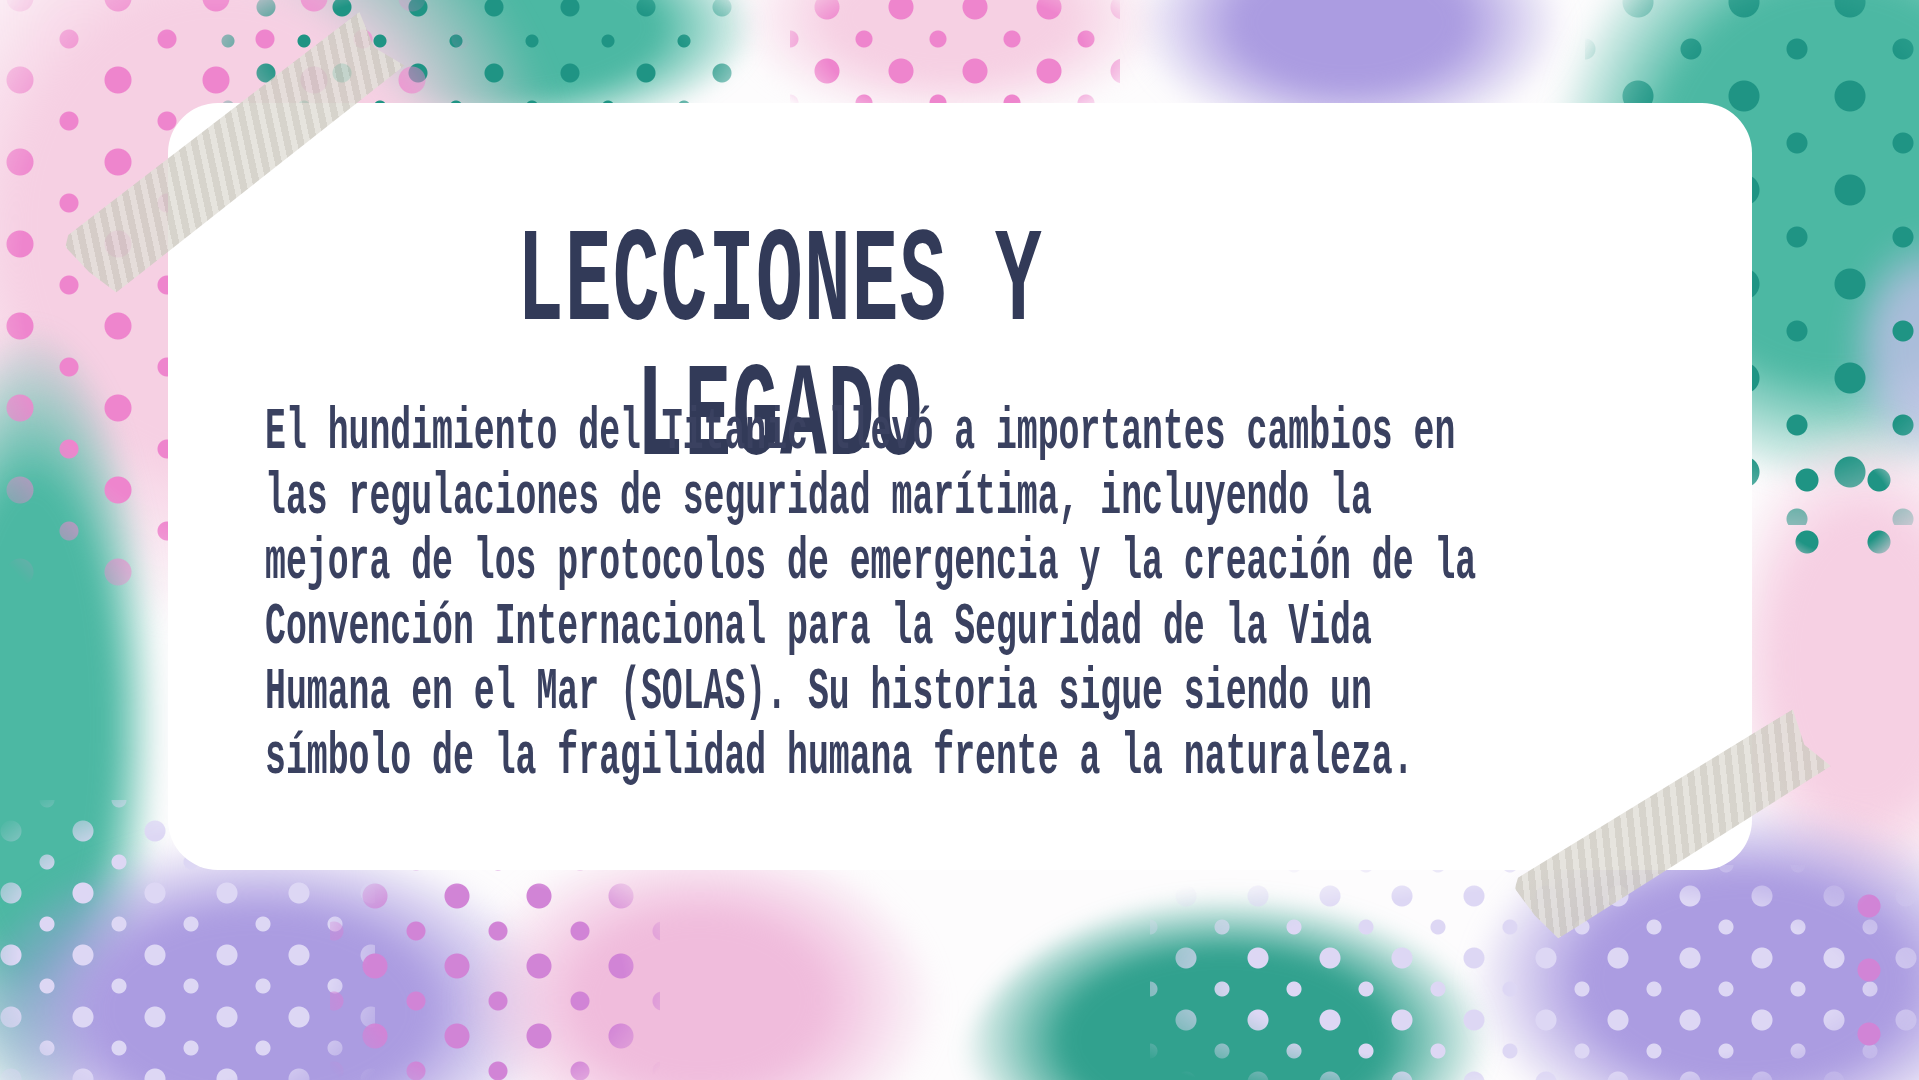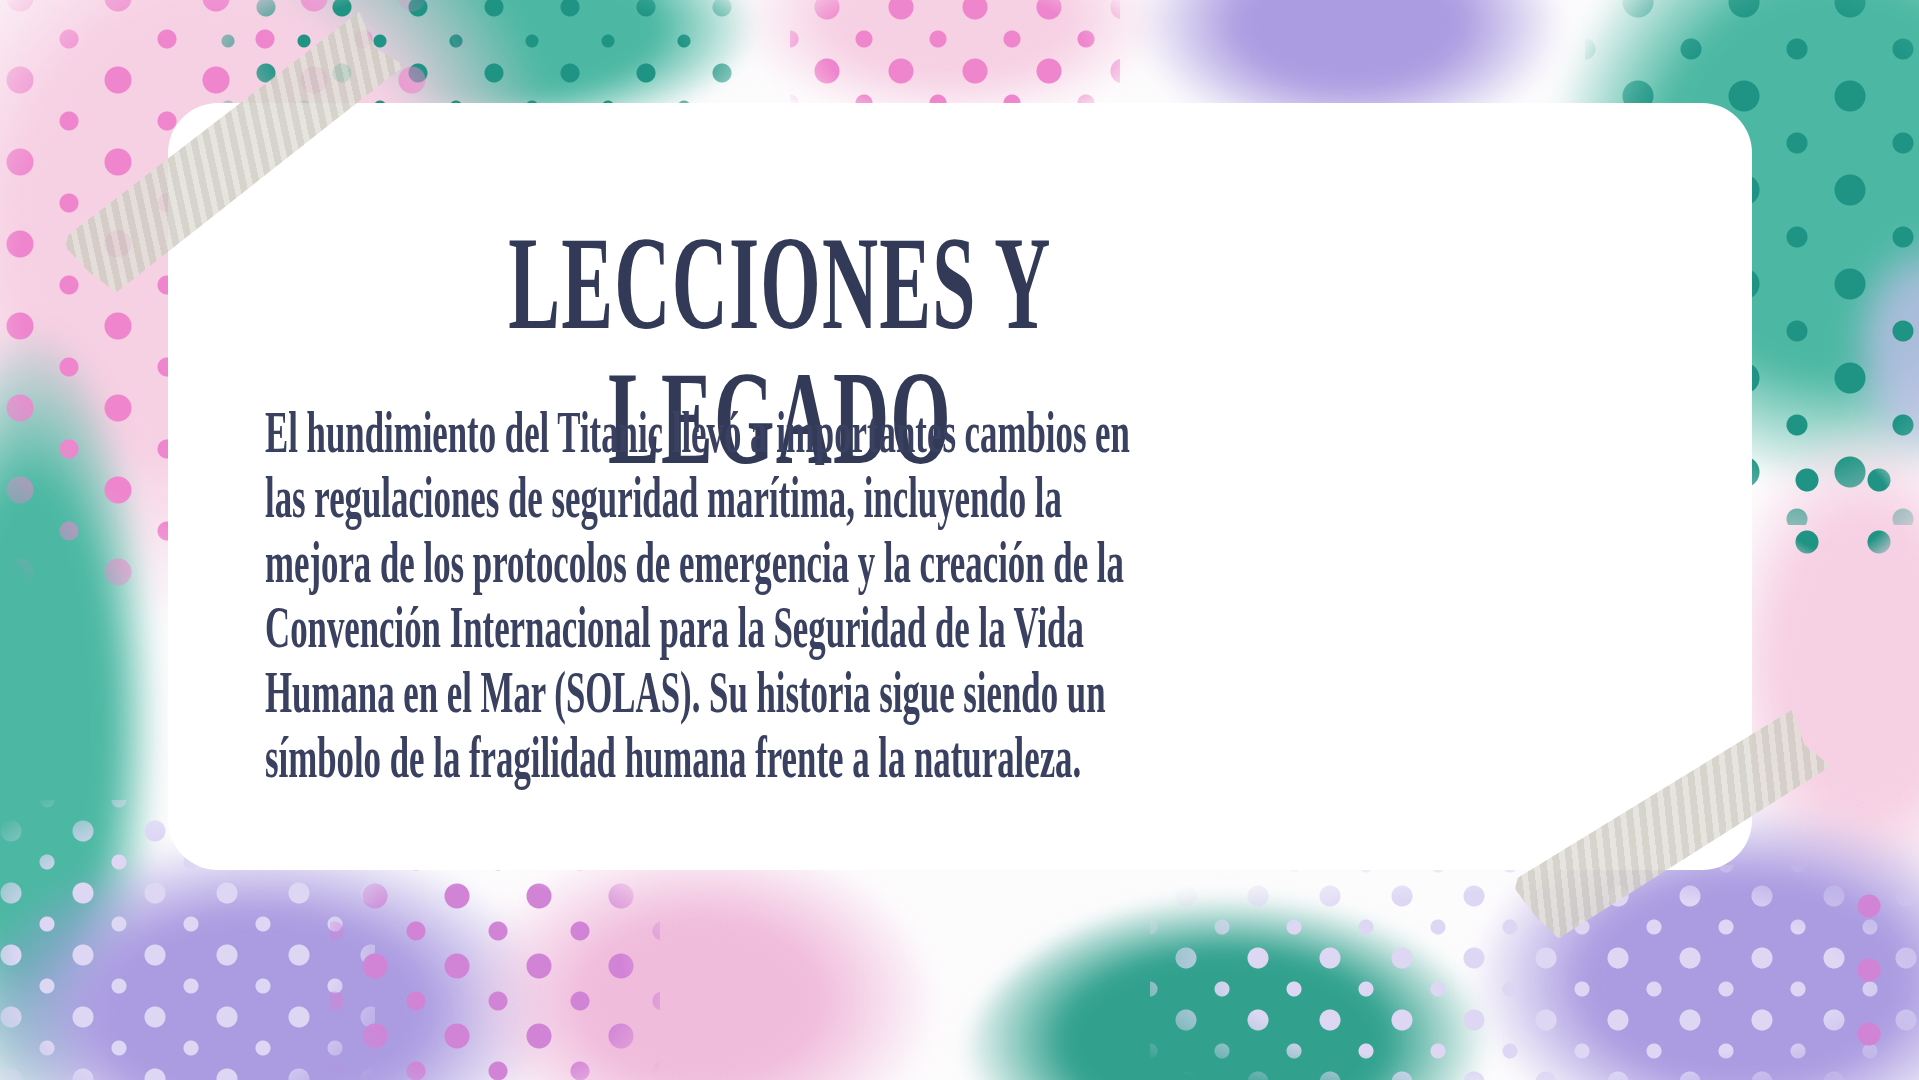--- a/index.html
+++ b/index.html
@@ -1,20 +1,20 @@
 <!DOCTYPE html>
 <html style="--title-navy: #323a58; --body-navy: #3a4160; --card-white: #ffffff; --bg-white: #fdfcfd; --teal: #4cb8a3; --teal-deep: #31a18e; --teal-dot: #1f9484; --pink: #f6d0e3; --pink-strong: #f0bcdc; --pink-dot: #ee85cd; --purple: #ab9ce1; --purple-light: #c9bfec; --lavender-dot: #ddd7f4; --orchid-dot: #d184d6; --tape: #d7d4cb;"><head>
 <meta charset="utf-8">
 <style>
   html,body{margin:0;padding:0;}
   body{background:#ffffff;}
   .slide{
     position:relative; width:1919px; height:1080px; overflow:hidden;
     background:var(--bg-white,#fdfcfd);
-    font-family:Liberation Serif, serif;
+    font-family:Liberation Mono, monospace;
   }
   
   .blob{position:absolute; z-index:1; pointer-events:none;}
   .teal-top-small{
     left:215px; top:-85px; width:545px; height:225px;
     background:radial-gradient(closest-side, var(--teal) 62%, transparent 100%);
     border-radius:40% 60% 55% 45% / 60% 50% 70% 40%;
     filter:blur(10px);
   }
   .pink-top-left{

